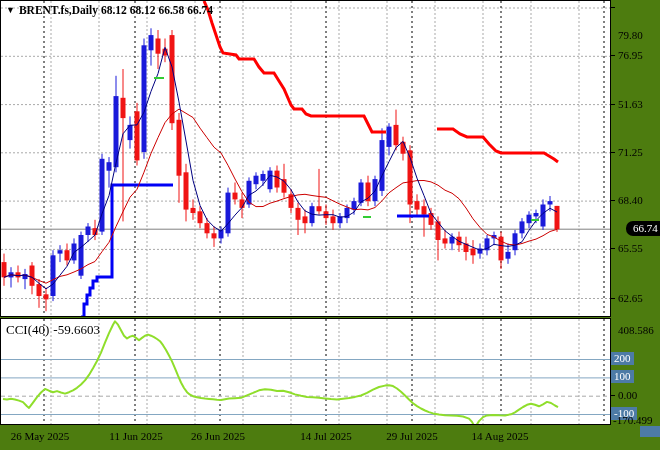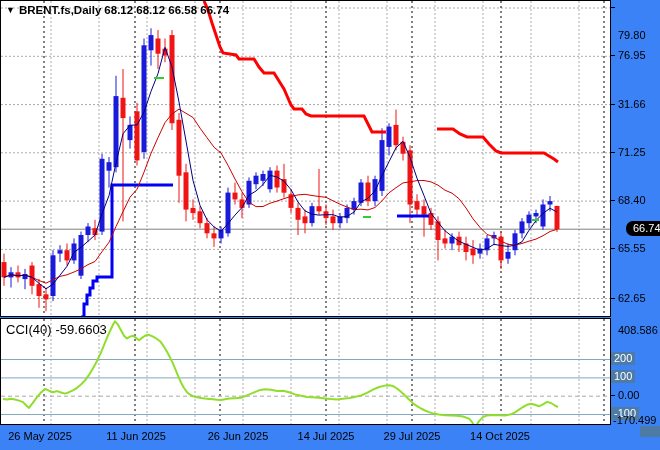--- a/index.html
+++ b/index.html
@@ -1,17 +1,17 @@
 <!DOCTYPE html>
 <html><head>
 <meta charset="utf-8">
 <style>
   html,body{margin:0;padding:0;background:#fff;}
-  .root{position:relative;width:660px;height:450px;background:#3b82f6;overflow:hidden;
-        font-family:Liberation Sans, sans-serif;-webkit-font-smoothing:none;}
+  .root{position:relative;width:660px;height:450px;background:#4d7c0f;overflow:hidden;
+        font-family:Liberation Serif, serif;-webkit-font-smoothing:none;}
   .panel{position:absolute;border:1px solid #000;background:#fff;box-sizing:border-box;}
   .panel svg{position:absolute;left:0;top:0;}
   .chart-title{position:absolute;left:5px;top:3px;font-size:11.5px;font-weight:700;color:#000;white-space:nowrap;}
   .chart-title .tri{font-size:9px;margin-right:4px;position:relative;top:-1px;}
   .chart-title span{margin-right:3px;}
   .ind-title{position:absolute;left:5px;top:3px;font-size:13px;color:#000;white-space:nowrap;}
   .ind-title span{margin-right:4px;}
   .axis-label{position:absolute;font-size:11px;line-height:14px;color:#000;white-space:nowrap;}
   .tick{position:absolute;width:4px;height:1px;background:#000;}
   .date-label{position:absolute;font-size:11px;line-height:14px;color:#000;white-space:nowrap;text-align:center;width:76px;}
@@ -260,21 +260,21 @@
       <span>CCI(40)</span><span>-59.6603</span>
     </div>
   </div>
 
   <div id="price-axis" style="position:absolute;left:611px;top:0;width:49px;height:425px;">
       <div class="tick" style="left:0;top:7px;"></div>
       <div class="axis-label" style="left:7px;top:0px;margin-top:28px;">79.80</div>
       <div class="tick" style="left:0;top:55px;"></div>
       <div class="axis-label" style="left:7px;top:48px;">76.95</div>
       <div class="tick" style="left:0;top:104px;"></div>
-      <div class="axis-label" style="left:7px;top:97px;">31.66</div>
+      <div class="axis-label" style="left:7px;top:97px;">51.63</div>
       <div class="tick" style="left:0;top:152px;"></div>
       <div class="axis-label" style="left:7px;top:145px;">71.25</div>
       <div class="tick" style="left:0;top:200px;"></div>
       <div class="axis-label" style="left:7px;top:193px;">68.40</div>
       <div class="tick" style="left:0;top:248px;"></div>
       <div class="axis-label" style="left:7px;top:241px;">65.55</div>
       <div class="tick" style="left:0;top:298px;"></div>
       <div class="axis-label" style="left:7px;top:291px;">62.65</div>
       <div class="curr-box" style="left:15px;top:221px;background:#000000;border-radius:7px;">66.74</div>
       <div class="axis-label" style="left:7px;top:323px;text-align:center;">408.586</div>
@@ -285,21 +285,21 @@
       <div class="tick" style="left:0;top:414px;"></div>
       <div class="lvl-box" style="left:0;top:407px;background:#4d7ba6;">-100</div>
       <div class="tick" style="left:0;top:395px;"></div>
       <div class="axis-label" style="left:7px;top:388px;">0.00</div>
       <div class="axis-label" style="left:2px;top:413px;">-170.499</div>
     </div>
 
   <div id="time-axis" style="position:absolute;left:0;top:426px;width:660px;height:24px;">
       <div class="date-label" style="left:2px;top:3px;">26 May 2025</div>
       <div class="date-label" style="left:98px;top:3px;">11 Jun 2025</div>
-      <div class="date-label" style="left:180px;top:3px;margin-left:20px;">26 Jun 2025</div>
+      <div class="date-label" style="left:180px;top:3px;">26 Jun 2025</div>
       <div class="date-label" style="left:288px;top:3px;">14 Jul 2025</div>
       <div class="date-label" style="left:374px;top:3px;">29 Jul 2025</div>
-      <div class="date-label" style="left:462px;top:3px;">14 Oct 2025</div>
+      <div class="date-label" style="left:462px;top:3px;">14 Aug 2025</div>
     </div>
 
   <div id="corner-box" class="corner-box" style="left:640px;top:426px;width:20px;height:11px;background:#4d7ba6;"></div>
 
 </div>
 
 </body></html>

